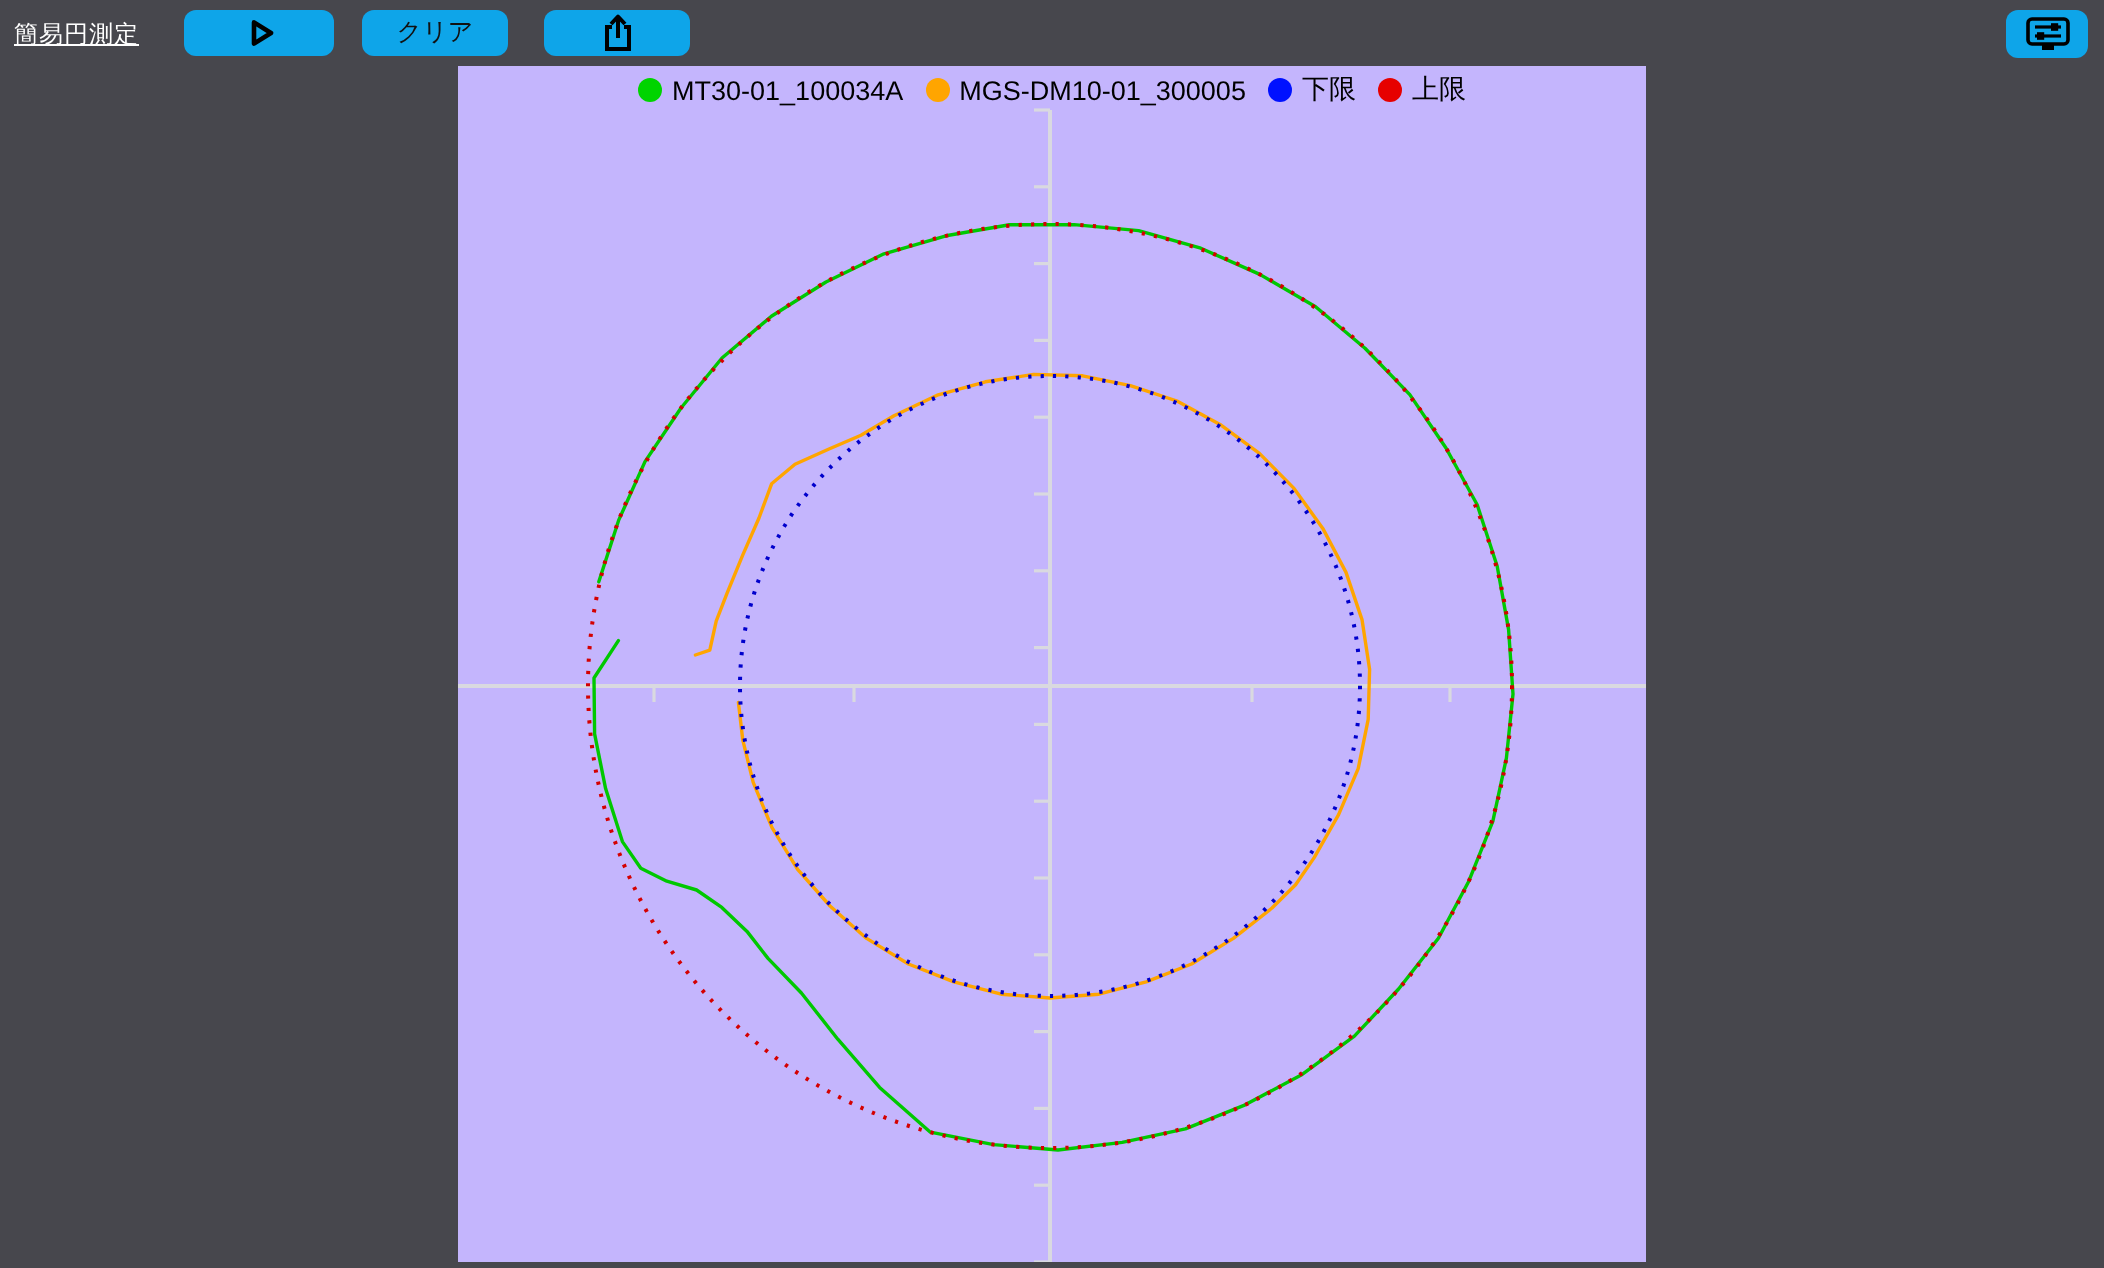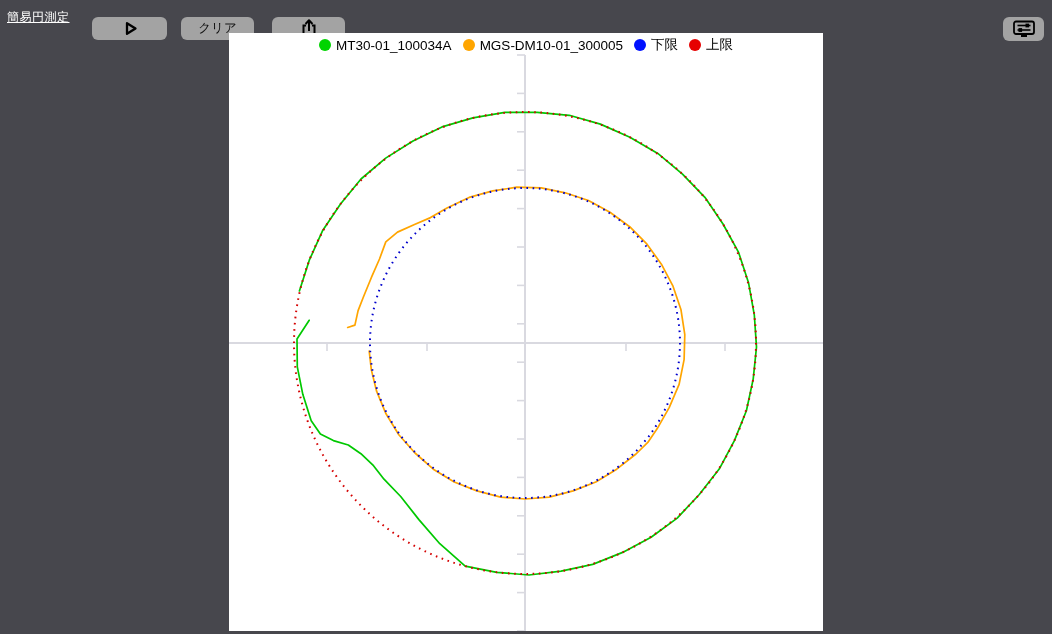--- a/index.html
+++ b/index.html
@@ -7,30 +7,30 @@
     width:1052px;height:634px;position:relative;overflow:hidden;
     background:#47474d;
     font-family:"Liberation Sans","DejaVu Sans",sans-serif;
   }
   .topbar{position:absolute;left:0;top:0;width:100%;height:33px;}
   .app-title{
     position:absolute;left:7px;top:9px;color:#ffffff;font-size:12px;
     text-decoration:underline;letter-spacing:0.5px;cursor:pointer;white-space:nowrap;
   }
   .tb-btn{
-    position:absolute;top:17px;height:23px;background:#a3a3a3;border:none;border-radius:6px;
+    position:absolute;top:5px;height:23px;background:#0ea5e9;border:none;border-radius:6px;
     display:flex;align-items:center;justify-content:center;cursor:pointer;
     font-family:inherit;font-size:12.5px;color:#111;padding:0;
   }
   .btn-run{left:92px;width:75px;}
   .btn-clear{left:181px;width:73px;}
   .btn-export{left:272px;width:73px;}
   .btn-display{left:1003px;width:41px;height:24px;}
   .chart-panel{
-    position:absolute;left:229px;top:33px;width:594px;height:598px;background:#ffffff;
+    position:absolute;left:229px;top:33px;width:594px;height:598px;background:#c4b5fd;
   }
   .legend{
     position:absolute;left:0;top:3px;width:100%;height:18px;
     display:flex;align-items:center;justify-content:center;gap:11px;
     font-size:13.5px;color:#000;pointer-events:none;
   }
   .legend-item{display:flex;align-items:center;gap:5px;white-space:nowrap;}
   .legend-dot{width:12px;height:12px;border-radius:50%;display:inline-block;flex:0 0 auto;}
   svg{display:block;}
 </style>

